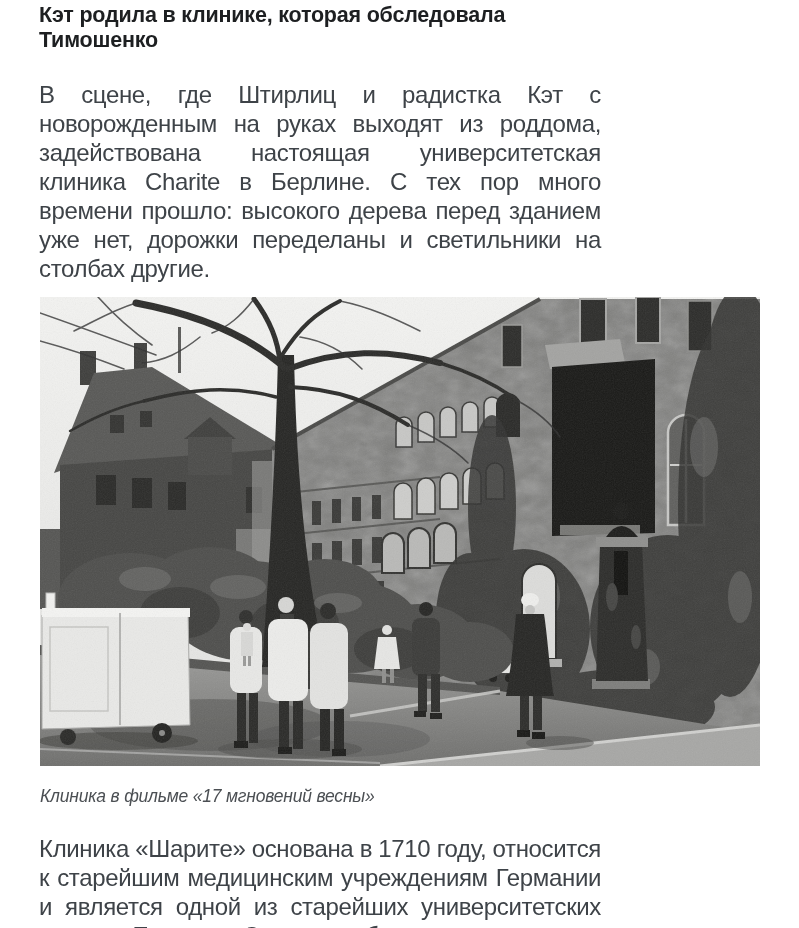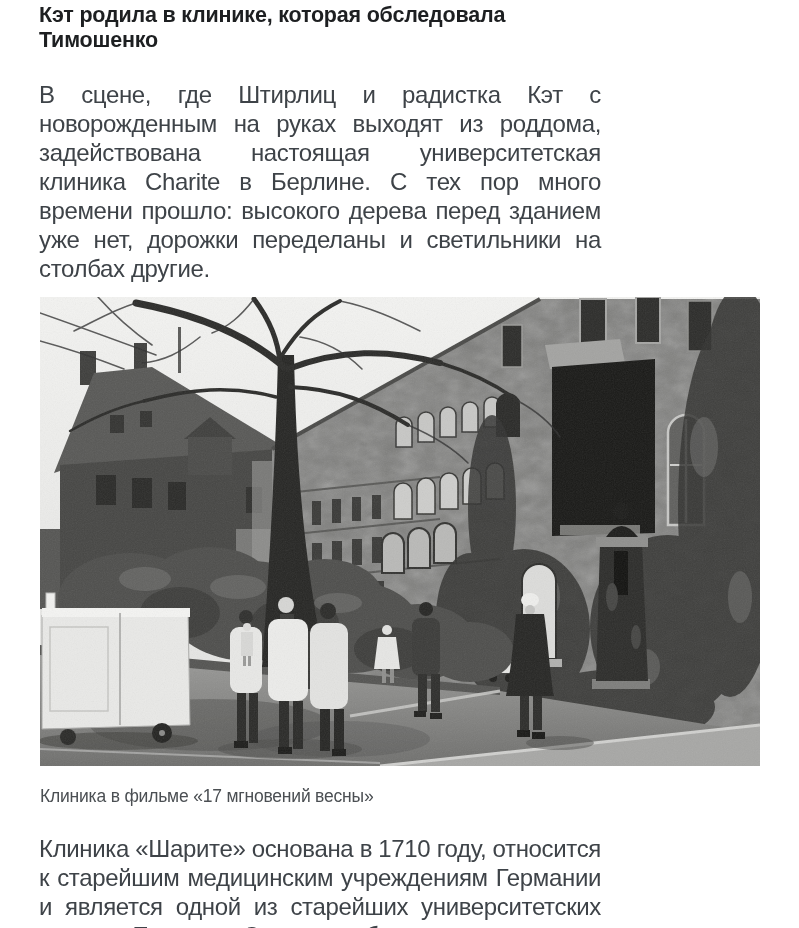--- a/index.html
+++ b/index.html
@@ -24,20 +24,21 @@
   }
   .article-figure { margin:14px 0 0 1px; width:720px; }
   .photo-frame {
     width:720px; height:469px; overflow:hidden;
     background:#e8e8e6;
   }
   .photo-frame svg { display:block; filter:blur(0.4px); }
   .photo-caption {
     margin-top:18px;
     font-size:17.5px; line-height:24px;
+    font-style:italic;
     color:#4b4f53;
     letter-spacing:-0.2px;
   }
   .p2 { margin-top:26px; }
 </style>
 </head>
 <body>
 
 <div class="page">
 

